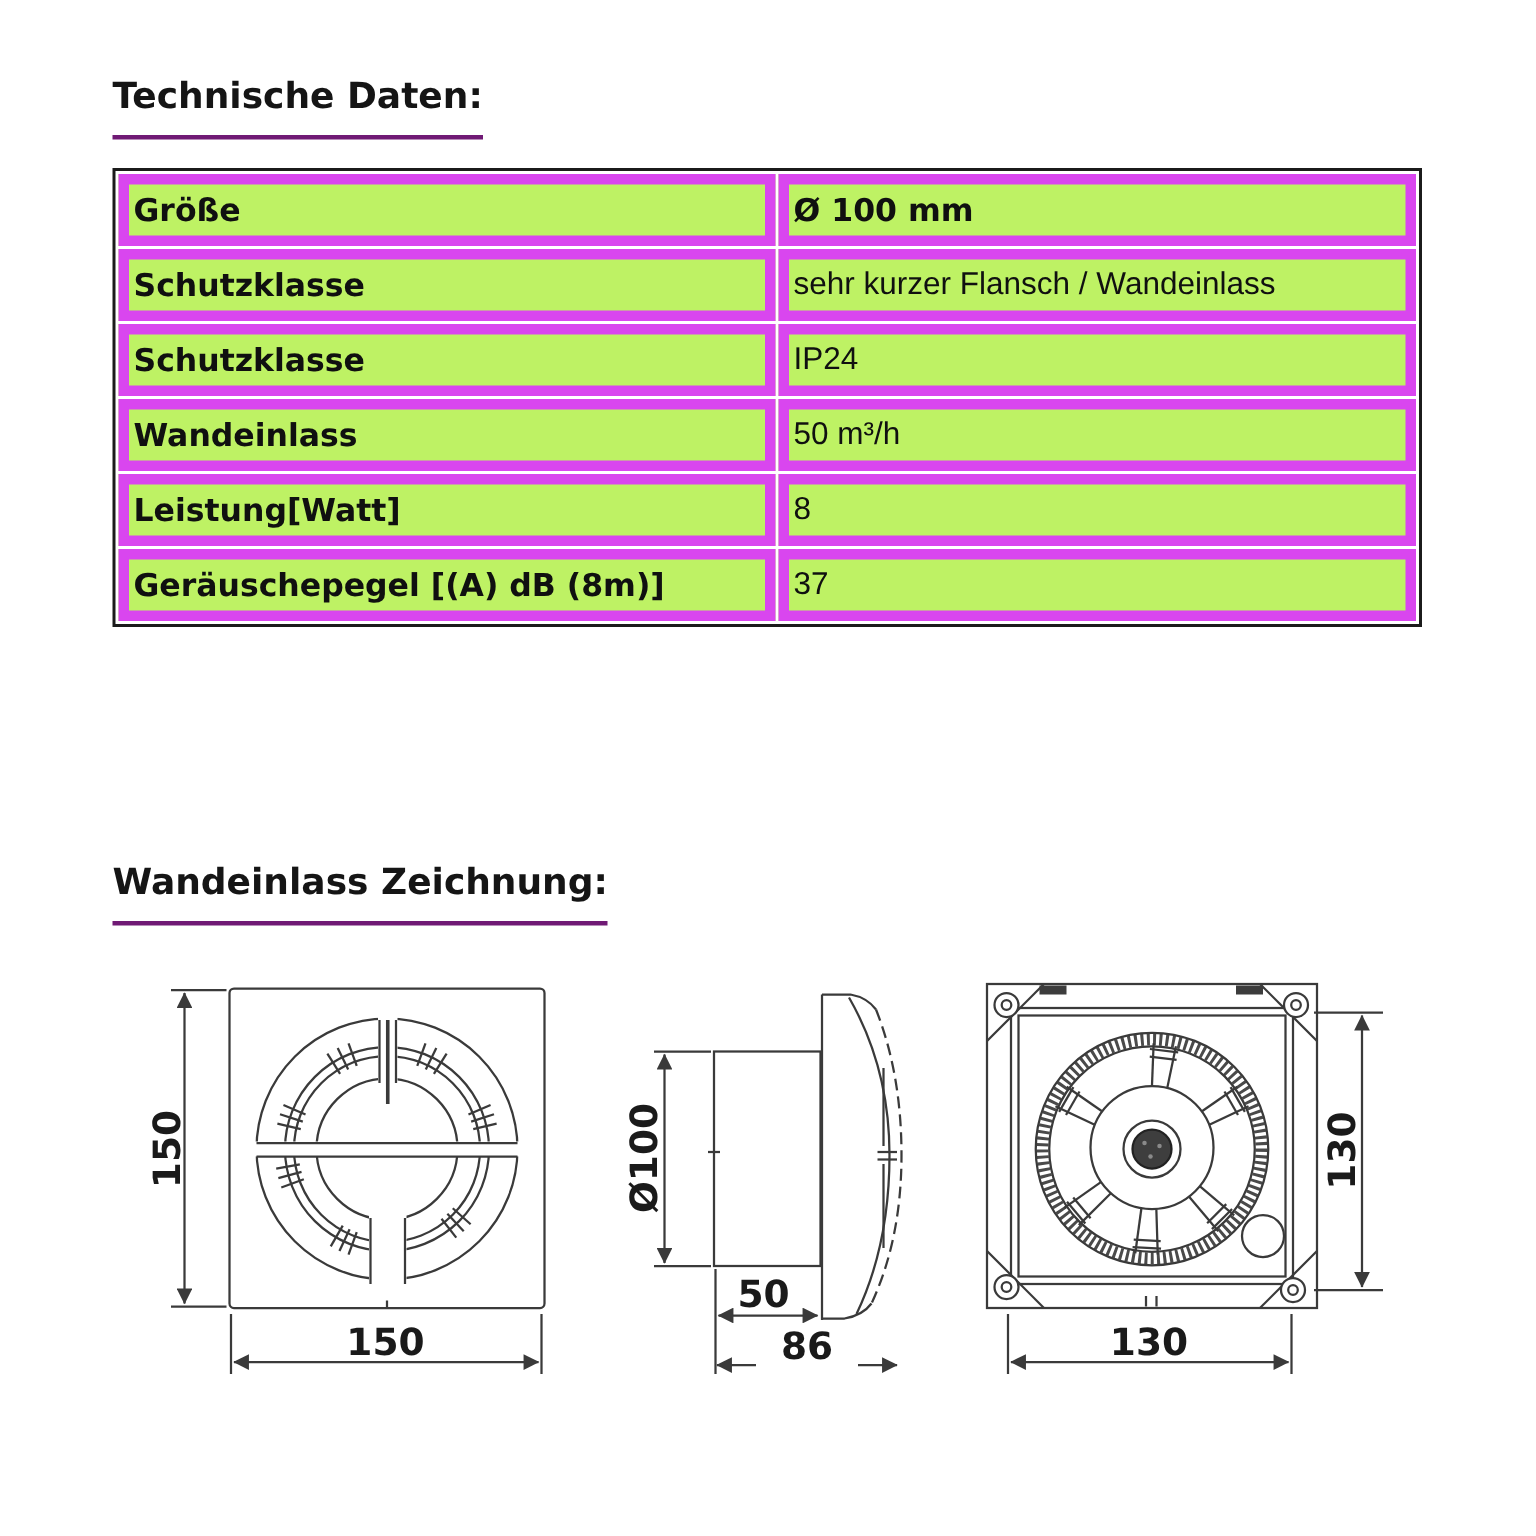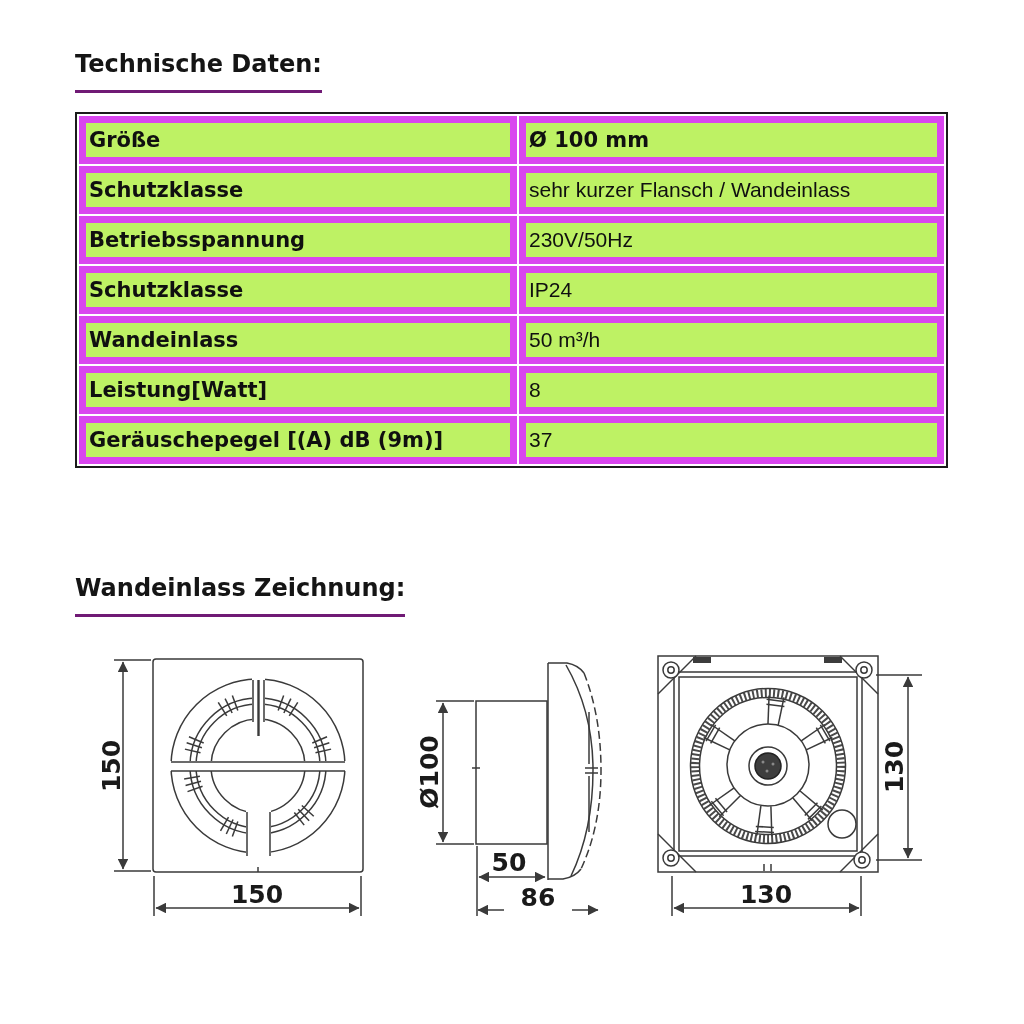--- a/index.html
+++ b/index.html
@@ -35,44 +35,40 @@
   <tr>
     <td class="label-cell">Größe</td>
     <td class="value-cell bold-value">Ø 100 mm</td>
   </tr>
 
   <tr>
     <td class="label-cell">Schutzklasse</td>
     <td class="value-cell">sehr kurzer Flansch / Wandeinlass</td>
   </tr>
 
-  <tr>
-    <td class="label-cell">Betriebsspannung</td>
-    <td class="value-cell">230V/50Hz</td>
-  </tr>
 
 
   <tr>
     <td class="label-cell">Schutzklasse</td>
     <td class="value-cell">IP24</td>
   </tr>
 
 
   <tr>
     <td class="label-cell">Wandeinlass</td>
     <td class="value-cell">50 m³/h</td>
   </tr>
 
   <tr>
     <td class="label-cell">Leistung[Watt]</td>
     <td class="value-cell">8</td>
   </tr>
 
   <tr>
-    <td class="label-cell">Geräuschepegel [(A) dB (9m)]</td>
+    <td class="label-cell">Geräuschepegel [(A) dB (8m)]</td>
     <td class="value-cell">37</td>
   </tr>
 </tbody>
   </table>
 
   <h2 class="sec-title t2"><span>Wandeinlass Zeichnung:</span></h2>
 
   <svg class="drawings" width="1024" height="340" viewBox="0 630 1024 340">
     <defs>
       <marker id="ah" viewBox="0 0 10 10" refX="9.5" refY="5" markerWidth="9" markerHeight="7" orient="auto-start-reverse">

